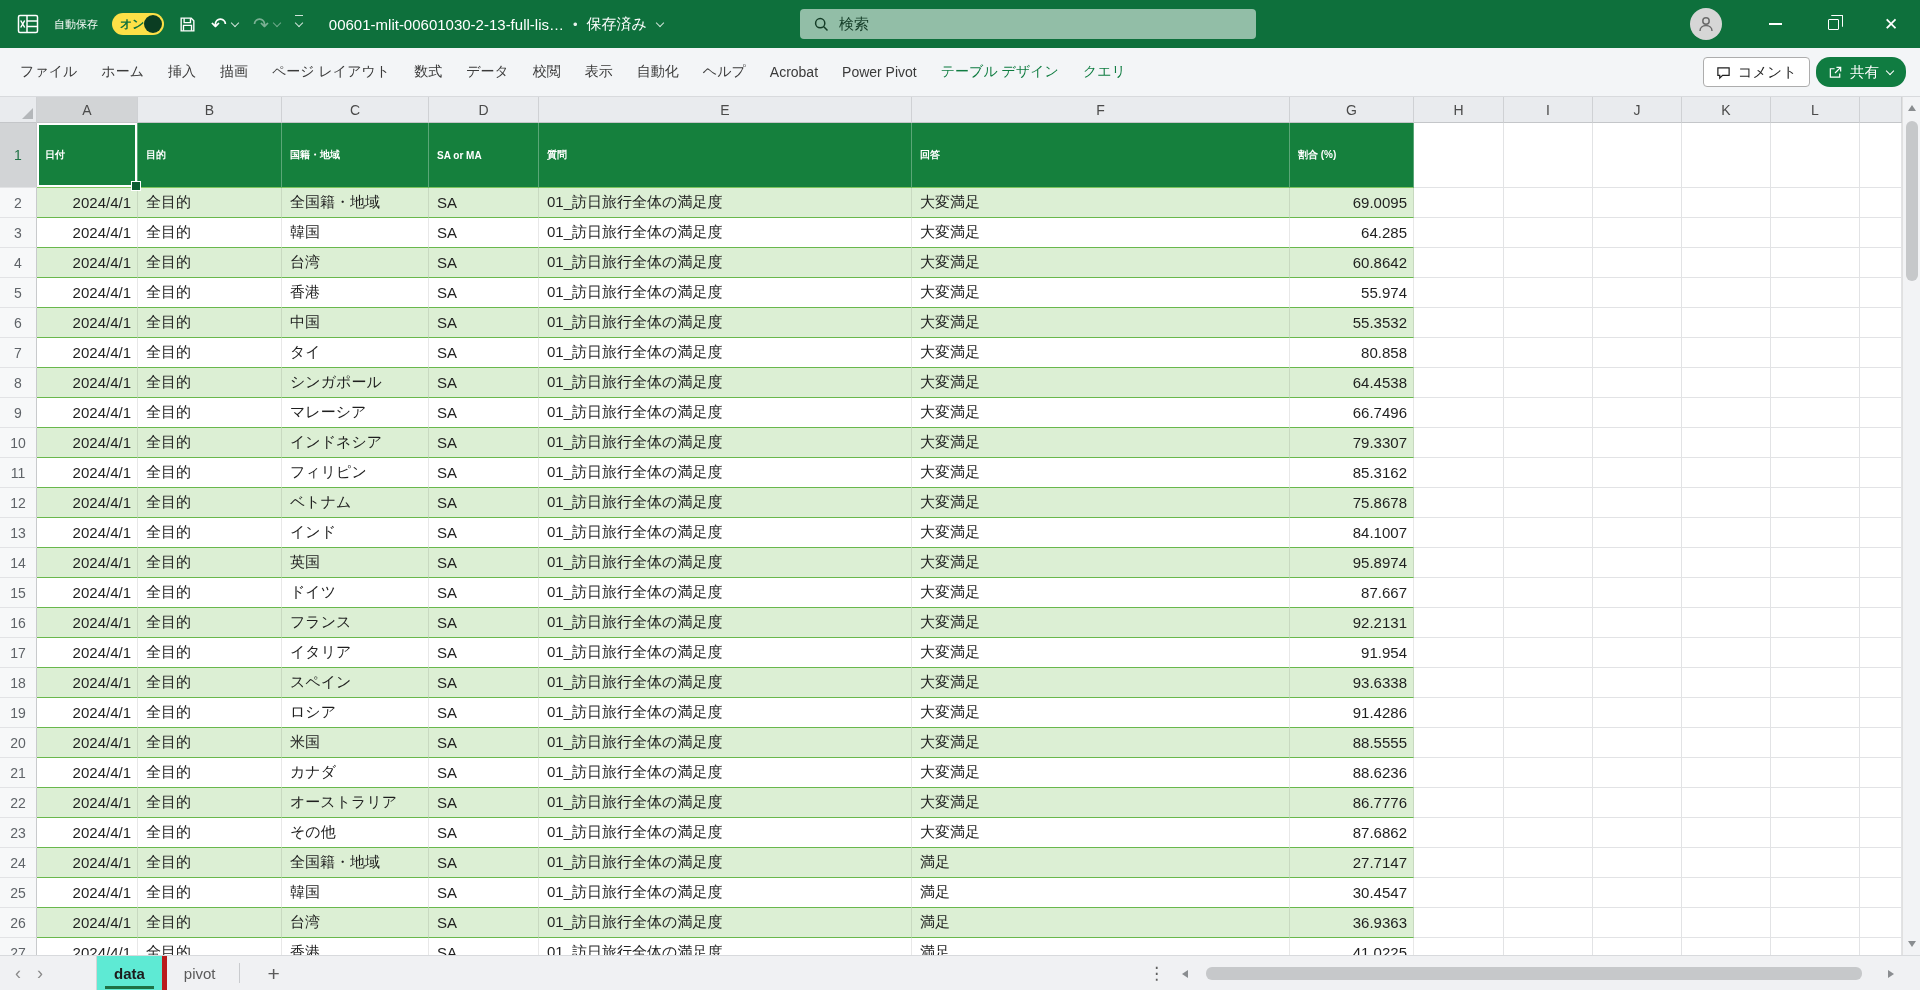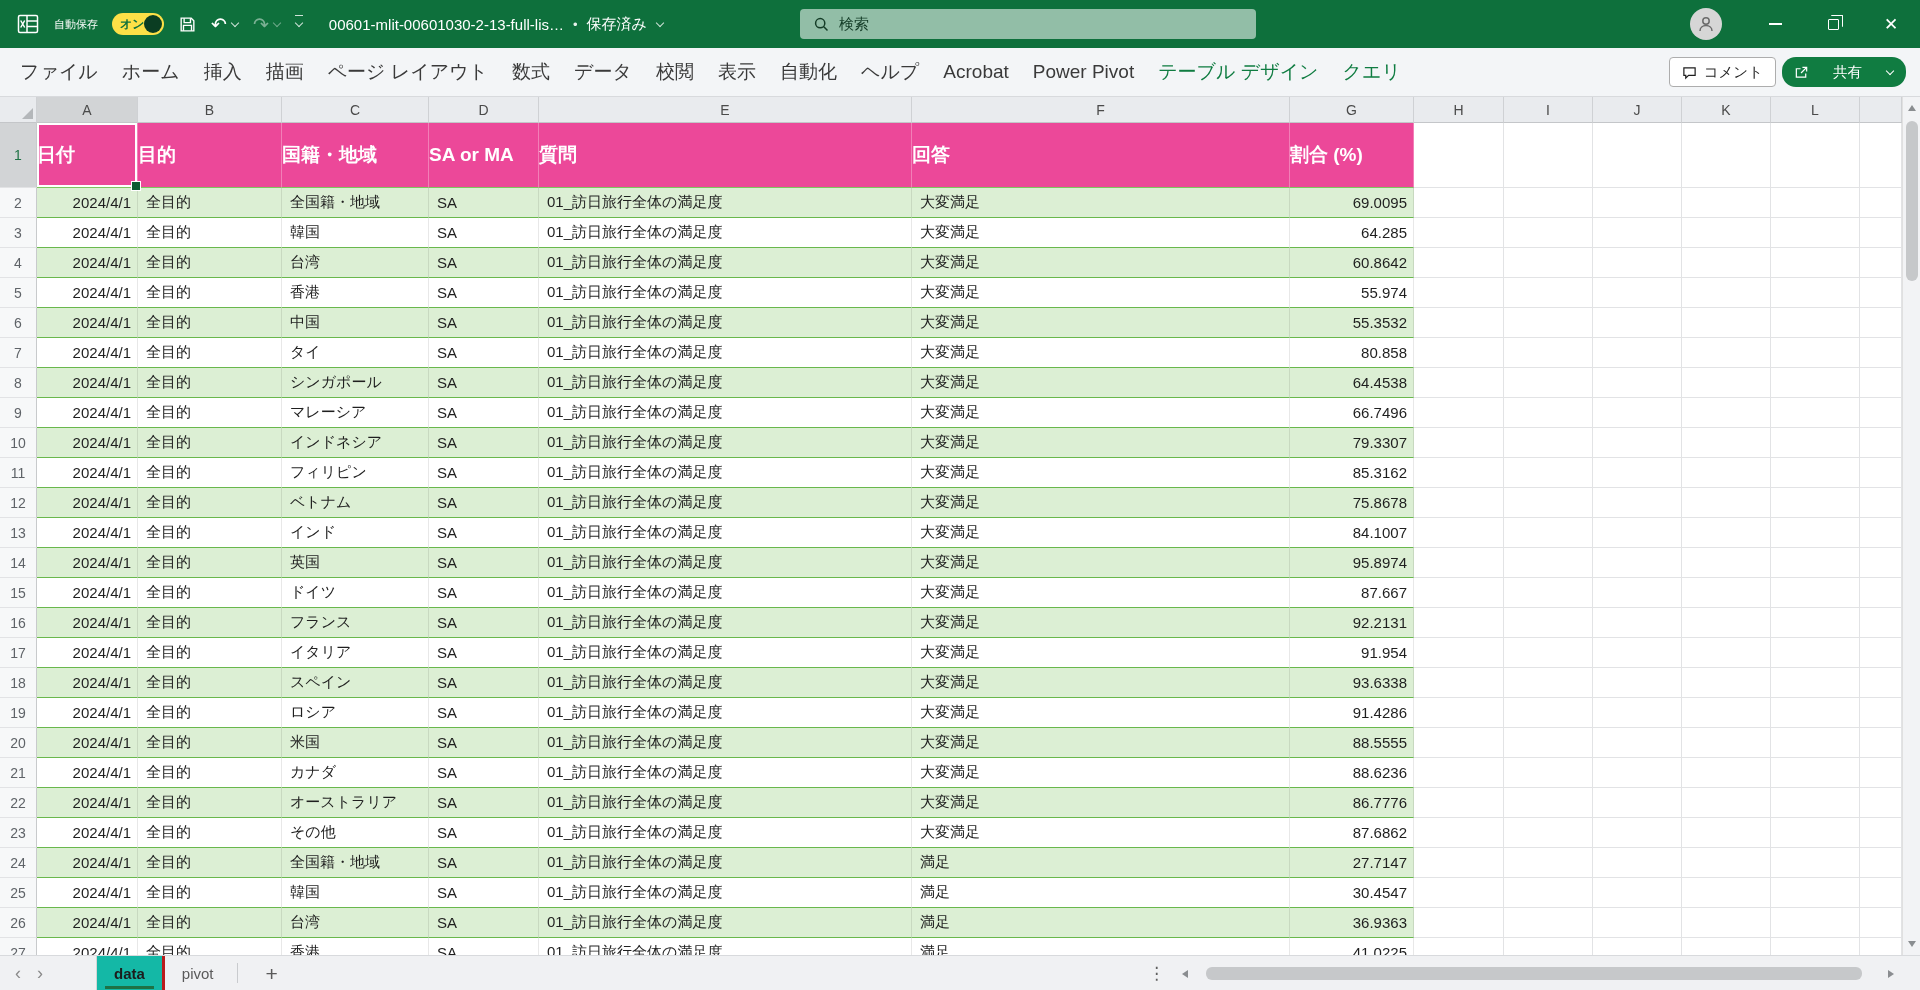--- a/index.html
+++ b/index.html
@@ -37,27 +37,27 @@
   .min-glyph { width:13px; height:1.6px; background:#fff; display:block; }
   .restore-glyph { position:relative; width:11px; height:11px; border:1.4px solid #fff; border-radius:1px; }
   .restore-glyph::before { content:""; position:absolute; left:2px; top:-5px; width:11px; height:11px;
     border:1.4px solid #fff; border-left:none; border-bottom:none; border-radius:1px; }
   .close-glyph { font-size:17px; color:#fff; line-height:1; }
 
   
   .ribbon { position:absolute; left:0; top:48px; width:1920px; height:49px;
     background:#f3f5f7; border-bottom:1px solid #d8dadd; display:flex; align-items:center; }
   .rtabs { display:flex; align-items:center; margin-left:8px; }
-  .rtab { font-size:19px; color:#3a3a3a; padding:8px 12px; white-space:nowrap; cursor:pointer; }
+  .rtab { font-size:14px; color:#3a3a3a; padding:8px 12px; white-space:nowrap; cursor:pointer; }
   .rtab.ctx { color:#0f7c41; }
   .rb-right { position:absolute; right:14px; top:9px; display:flex; gap:6px; }
   .btn-comment { height:30px; padding:0 12px; background:#fff; border:1px solid #adadad;
     border-radius:4px; display:flex; align-items:center; gap:7px; font-size:14.5px; color:#1f1f1f; }
   .btn-share { height:30px; padding:0 12px; background:#107c41; border-radius:14px;
-    display:flex; align-items:center; gap:24px; font-size:14.5px; color:#fff; }
+    display:flex; align-items:center; gap:7px; font-size:14.5px; color:#fff; }
   .btn-share .chev::after { border-color:#fff; }
 
   
   .gridwrap { position:absolute; left:0; top:97px; width:1902px; height:858px; overflow:hidden; background:#fff; }
   .grow { display:grid; grid-template-columns:37px 101px 144px 147px 110px 373px 378px 124px 90px 89px 89px 89px 89px 42px; }
 
   
   .colhdr { height:26px; background:#e9ebee; }
   .colhdr > div { display:flex; align-items:center; justify-content:center;
     font-size:14px; color:#4a4a4a; border-right:1px solid #cfd1d4; border-bottom:1px solid #c4c6c9; }
@@ -65,22 +65,22 @@
   .colhdr .corner::after { content:""; position:absolute; right:3px; bottom:3px;
     border-left:11px solid transparent; border-bottom:11px solid #b4b7ba; }
   .colhdr .sel { background:#d2d4d6; }
 
   .gutter { display:flex; align-items:center; justify-content:center; font-size:14px;
     color:#5f6368; background:#f7f8f9; border-right:1px solid #c8cacc; border-bottom:1px solid #e2e3e5; }
   .gutter.sel { background:#d2d4d6; color:#217346; }
 
   
   .hdr-row { height:65px; }
-  .hcell { background:#ec4899; color:#fff; font-weight:bold; font-size:19px;
-    display:flex; align-items:center; padding-left:0;
+  .hcell { background:#15803d; color:#fff; font-weight:bold; font-size:10px;
+    display:flex; align-items:center; padding-left:8px;
     border-right:1px solid rgba(255,255,255,.30); border-bottom:1px solid #7fc55f; }
   .hcell.selcell { position:relative; box-shadow:inset 0 0 0 2px #ffffff; }
   .hcell.selcell::after { content:""; position:absolute; right:-4px; bottom:-4px; width:8px; height:8px;
     background:#0c5c32; border:1.4px solid #fff; z-index:5; }
   .ecell { background:#fff; border-right:1px solid #e2e3e5; border-bottom:1px solid #e2e3e5; }
 
   
   .drow { height:30px; }
   .drow .cell { background:#fff; font-size:15px; color:#1f1f1f; display:flex; align-items:center;
     padding-left:8px; border-right:1px solid rgba(0,0,0,.09); border-bottom:1px solid #69b84c; overflow:hidden; white-space:nowrap; }
@@ -95,22 +95,22 @@
   .varrow.up { top:8px; border-left:4.5px solid transparent; border-right:4.5px solid transparent; border-bottom:6px solid #8a8d90; }
   .varrow.down { bottom:8px; border-left:4.5px solid transparent; border-right:4.5px solid transparent; border-top:6px solid #8a8d90; }
   .vthumb { position:absolute; left:3px; top:24px; width:12px; height:160px; background:#c6c8ca; border-radius:6px; }
 
   
   .sheetbar { position:absolute; left:0; top:955px; width:1920px; height:35px;
     background:#f0f1f3; border-top:1px solid #d8dadd; display:flex; align-items:center; }
   .nav-arrow { width:36px; text-align:center; font-size:18px; color:#8a8a8a; }
   .stabs { display:flex; align-items:stretch; height:35px; margin-left:38px; }
   .stab { display:flex; align-items:center; padding:0 17px; font-size:15px; color:#5a5a5a; position:relative; }
-  .stab.active { background:#14b8a6; color:#1c1c1c; font-weight:bold;
-    border-left:1px solid #d5d5d5; border-right:3px solid #b91c1c; }
+  .stab.active { background:#5eead4; color:#1c1c1c; font-weight:bold;
+    border-left:1px solid #d5d5d5; border-right:5px solid #b91c1c; }
   .stab.active::after { content:""; position:absolute; left:8px; right:8px; bottom:2px; height:3px; background:#1e7145; }
   .stab-divider { width:1px; height:20px; background:#c9cbce; align-self:center; margin:0 14px 0 6px; }
   .addsheet { font-size:21px; color:#5a5a5a; margin-left:14px; line-height:1; }
   .sb-dots { position:absolute; left:1148px; font-size:17px; color:#5f5f5f; }
   .harrow { position:absolute; top:14px; width:0; height:0; }
   .harrow.left { left:1182px; border-top:4.5px solid transparent; border-bottom:4.5px solid transparent; border-right:6px solid #8a8d90; }
   .harrow.right { left:1888px; border-top:4.5px solid transparent; border-bottom:4.5px solid transparent; border-left:6px solid #8a8d90; }
   .htrack { position:absolute; left:1200px; top:11px; width:680px; height:13px; }
   .hthumb { position:absolute; left:6px; top:0; width:656px; height:13px; background:#c6c8ca; border-radius:6px; }
 </style>

